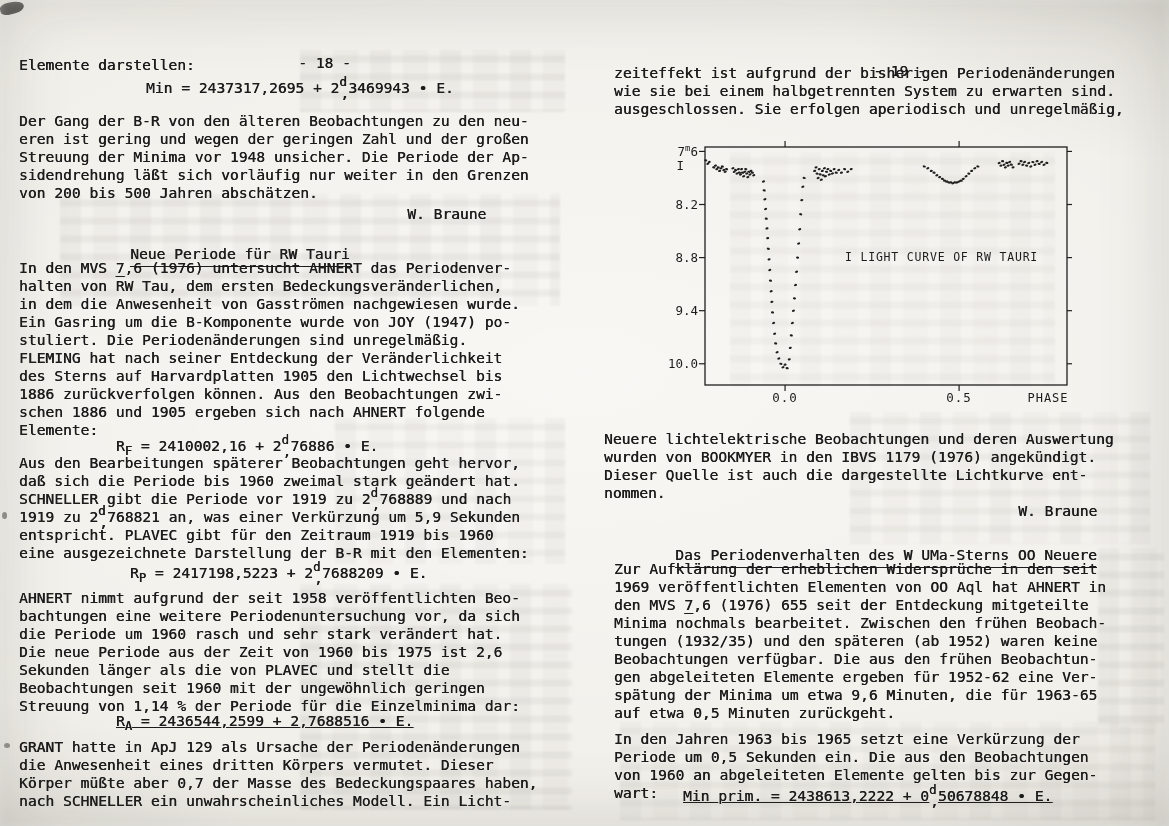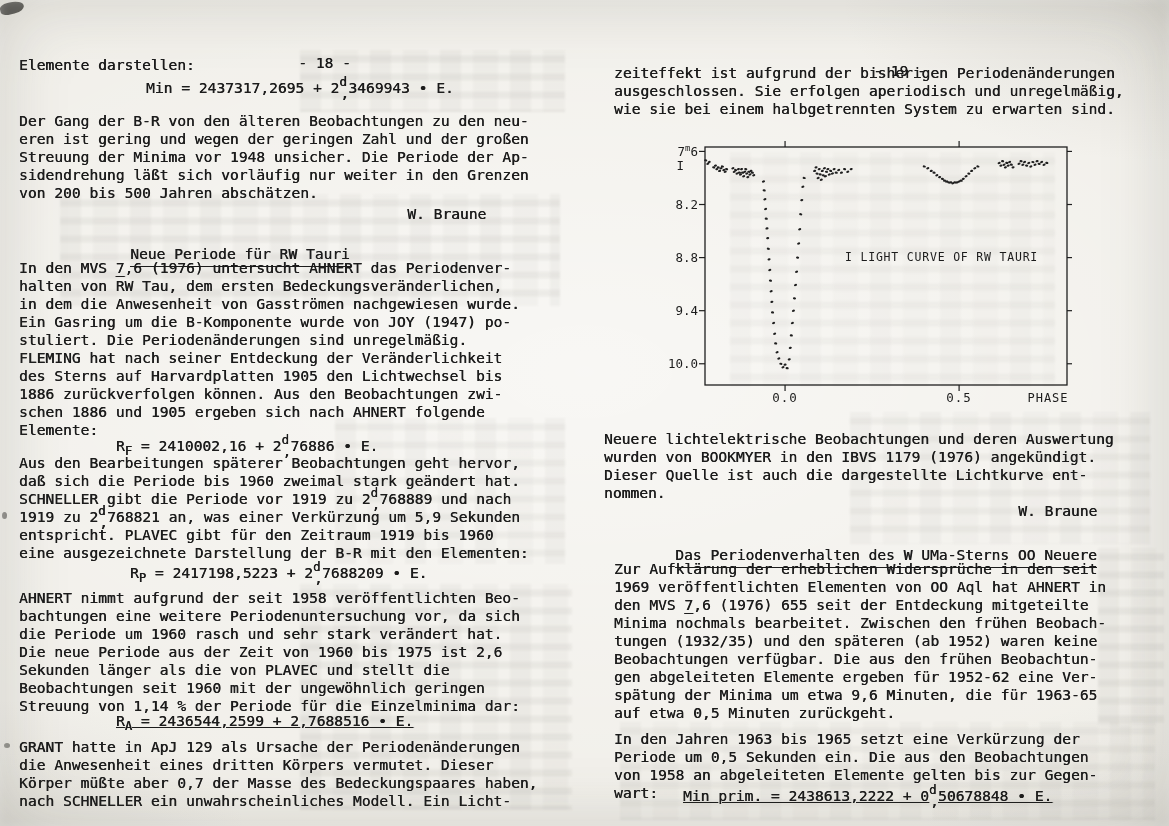--- a/index.html
+++ b/index.html
@@ -84,21 +84,21 @@
   <div class="tblock" style="left:19px;top:589px;"><div class="line">AHNERT nimmt aufgrund der seit 1958 veröffentlichten Beo-</div><div class="line">bachtungen eine weitere Periodenuntersuchung vor, da sich</div><div class="line">die Periode um 1960 rasch und sehr stark verändert hat.</div><div class="line">Die neue Periode aus der Zeit von 1960 bis 1975 ist 2,6</div><div class="line">Sekunden länger als die von PLAVEC und stellt die</div><div class="line">Beobachtungen seit 1960 mit der ungewöhnlich geringen</div><div class="line">Streuung von 1,14 % der Periode für die Einzelminima dar:</div></div>
 
   <div class="tblock" style="left:116px;top:712px;text-decoration:underline;"><div class="line">R<span class="sb">A</span> = 2436544,2599 + 2,7688516 • E.</div></div>
 
   <div class="tblock" style="left:19px;top:738px;"><div class="line">GRANT hatte in ApJ 129 als Ursache der Periodenänderungen</div><div class="line">die Anwesenheit eines dritten Körpers vermutet. Dieser</div><div class="line">Körper müßte aber 0,7 der Masse des Bedeckungspaares haben,</div><div class="line">nach SCHNELLER ein unwahrscheinliches Modell. Ein Licht-</div></div>
 
   <div class="tblock" style="left:838px;top:44px;">
     <span>- 19 -</span>
   </div>
 
-  <div class="tblock" style="left:614px;top:64px;"><div class="line">zeiteffekt ist aufgrund der bisherigen Periodenänderungen</div><div class="line">ausgeschlossen. Sie erfolgen aperiodisch und unregelmäßig,</div><div class="line">wie sie bei einem halbgetrennten System zu erwarten sind.</div></div>
+  <div class="tblock" style="left:614px;top:64px;"><div class="line">zeiteffekt ist aufgrund der bisherigen Periodenänderungen</div><div class="line">wie sie bei einem halbgetrennten System zu erwarten sind.</div><div class="line">ausgeschlossen. Sie erfolgen aperiodisch und unregelmäßig,</div></div>
 
   <svg id="curve-svg" style="position:absolute;left:640px;top:133px;" width="480" height="278" viewBox="0 0 480 278">
       <rect x="65" y="14" width="362" height="238" fill="none" stroke="#1f1f1f" stroke-width="1.3"></rect>
       <g>
         <line x1="59" y1="18.423791821561323" x2="65" y2="18.423791821561323" stroke="#1f1f1f" stroke-width="1.2"></line>
         <line x1="427" y1="18.423791821561323" x2="432" y2="18.423791821561323" stroke="#1f1f1f" stroke-width="1.2"></line>
         <text x="58" y="22.923791821561323" text-anchor="end" font-size="12.5px"><tspan>7</tspan><tspan dy="-5" font-size="9px">m</tspan><tspan dy="5">6</tspan></text>
         <line x1="59" y1="71.50929368029735" x2="65" y2="71.50929368029735" stroke="#1f1f1f" stroke-width="1.2"></line>
         <line x1="427" y1="71.50929368029735" x2="432" y2="71.50929368029735" stroke="#1f1f1f" stroke-width="1.2"></line>
         <text x="58" y="76.00929368029735" text-anchor="end" font-size="12.5px">8.2</text>
@@ -271,17 +271,17 @@
   <div class="tblock" style="left:983px;top:484px;">
     <span>W. Braune</span>
   </div>
 
   <div class="tblock" style="left:640px;top:528px;">
     <span class="hdg">Das Periodenverhalten des W UMa-Sterns OO Neuere</span>
   </div>
 
   <div class="tblock" style="left:614px;top:560px;"><div class="line">Zur Aufklärung der erheblichen Widersprüche in den seit</div><div class="line">1969 veröffentlichten Elementen von OO Aql hat AHNERT in</div><div class="line">den MVS <span class="u">7</span>,6 (1976) 655 seit der Entdeckung mitgeteilte</div><div class="line">Minima nochmals bearbeitet. Zwischen den frühen Beobach-</div><div class="line">tungen (1932/35) und den späteren (ab 1952) waren keine</div><div class="line">Beobachtungen verfügbar. Die aus den frühen Beobachtun-</div><div class="line">gen abgeleiteten Elemente ergeben für 1952-62 eine Ver-</div><div class="line">spätung der Minima um etwa 9,6 Minuten, die für 1963-65</div><div class="line">auf etwa 0,5 Minuten zurückgeht.</div></div>
 
-  <div class="tblock" style="left:614px;top:730px;"><div class="line">In den Jahren 1963 bis 1965 setzt eine Verkürzung der</div><div class="line">Periode um 0,5 Sekunden ein. Die aus den Beobachtungen</div><div class="line">von 1958 an abgeleiteten Elemente gelten bis zur Gegen-</div><div class="line">wart:</div></div>
+  <div class="tblock" style="left:614px;top:730px;"><div class="line">In den Jahren 1963 bis 1965 setzt eine Verkürzung der</div><div class="line">Periode um 0,5 Sekunden ein. Die aus den Beobachtungen</div><div class="line">von 1960 an abgeleiteten Elemente gelten bis zur Gegen-</div><div class="line">wart:</div></div>
 
   <div class="tblock" style="left:683px;top:787px;text-decoration:underline;"><div class="line">Min prim. = 2438613,2222 + 0<span class="st"><span class="stt">d</span><span class="stb">,</span></span>50678848 • E.</div></div>
 
 </div>
 
 </body></html>

